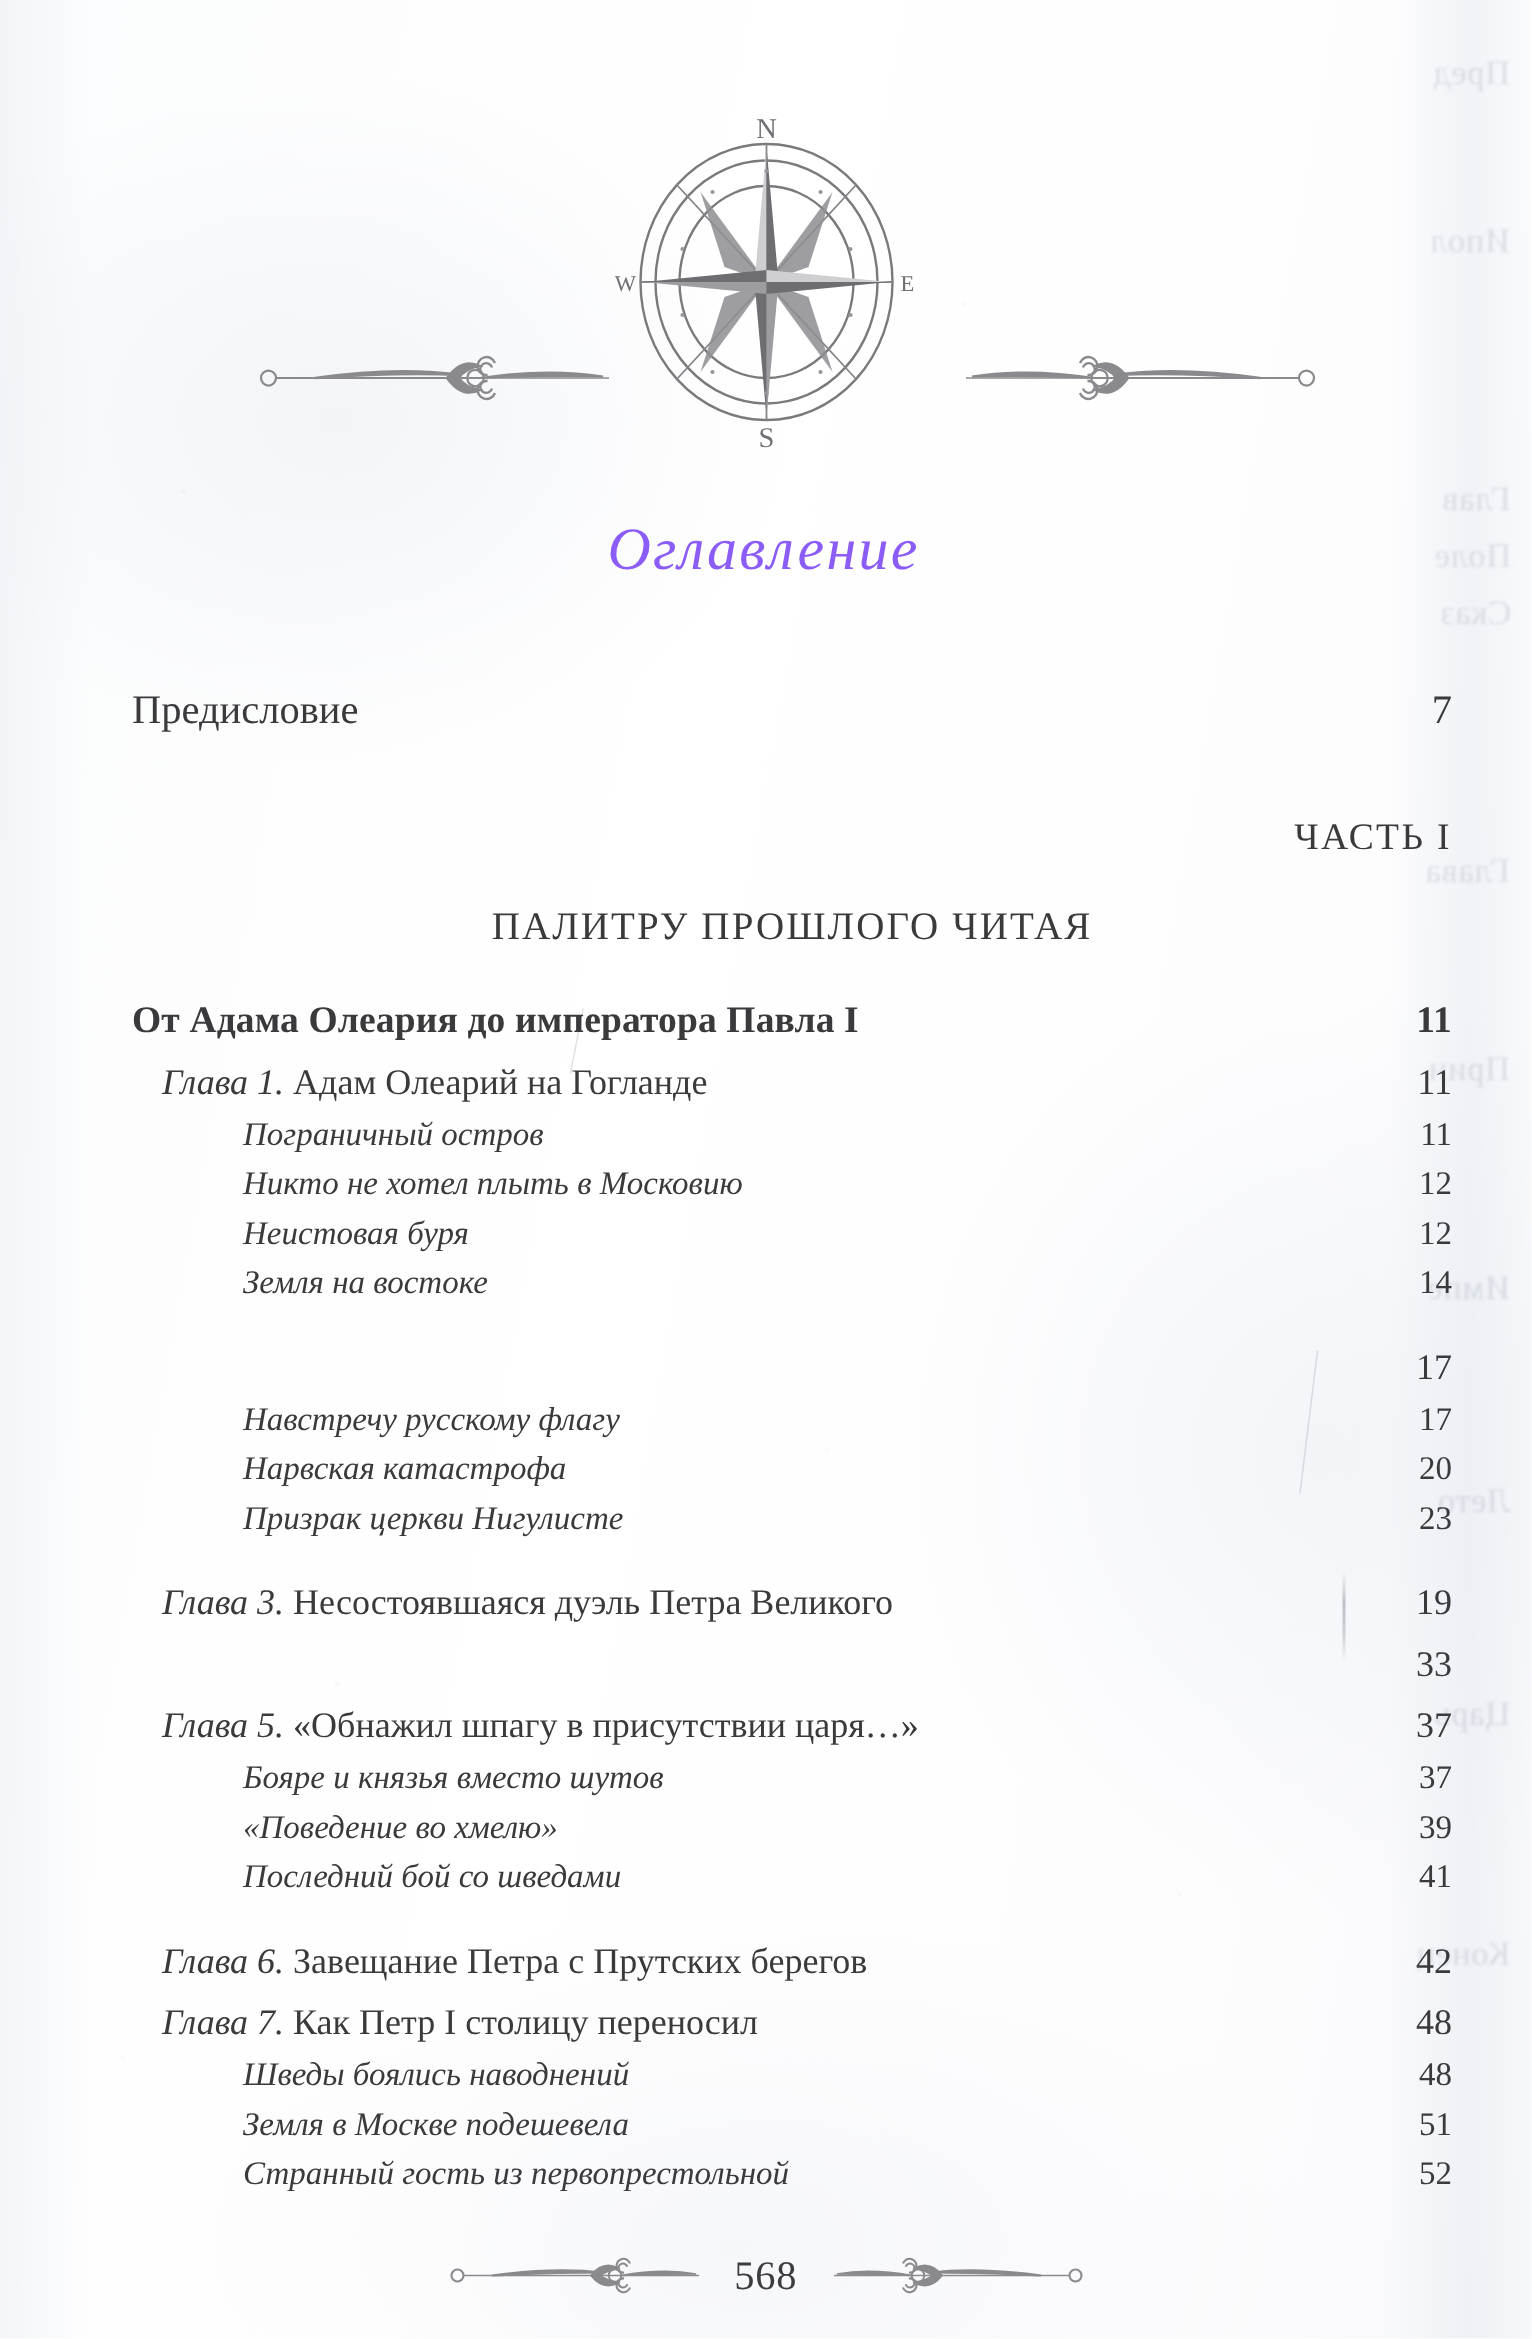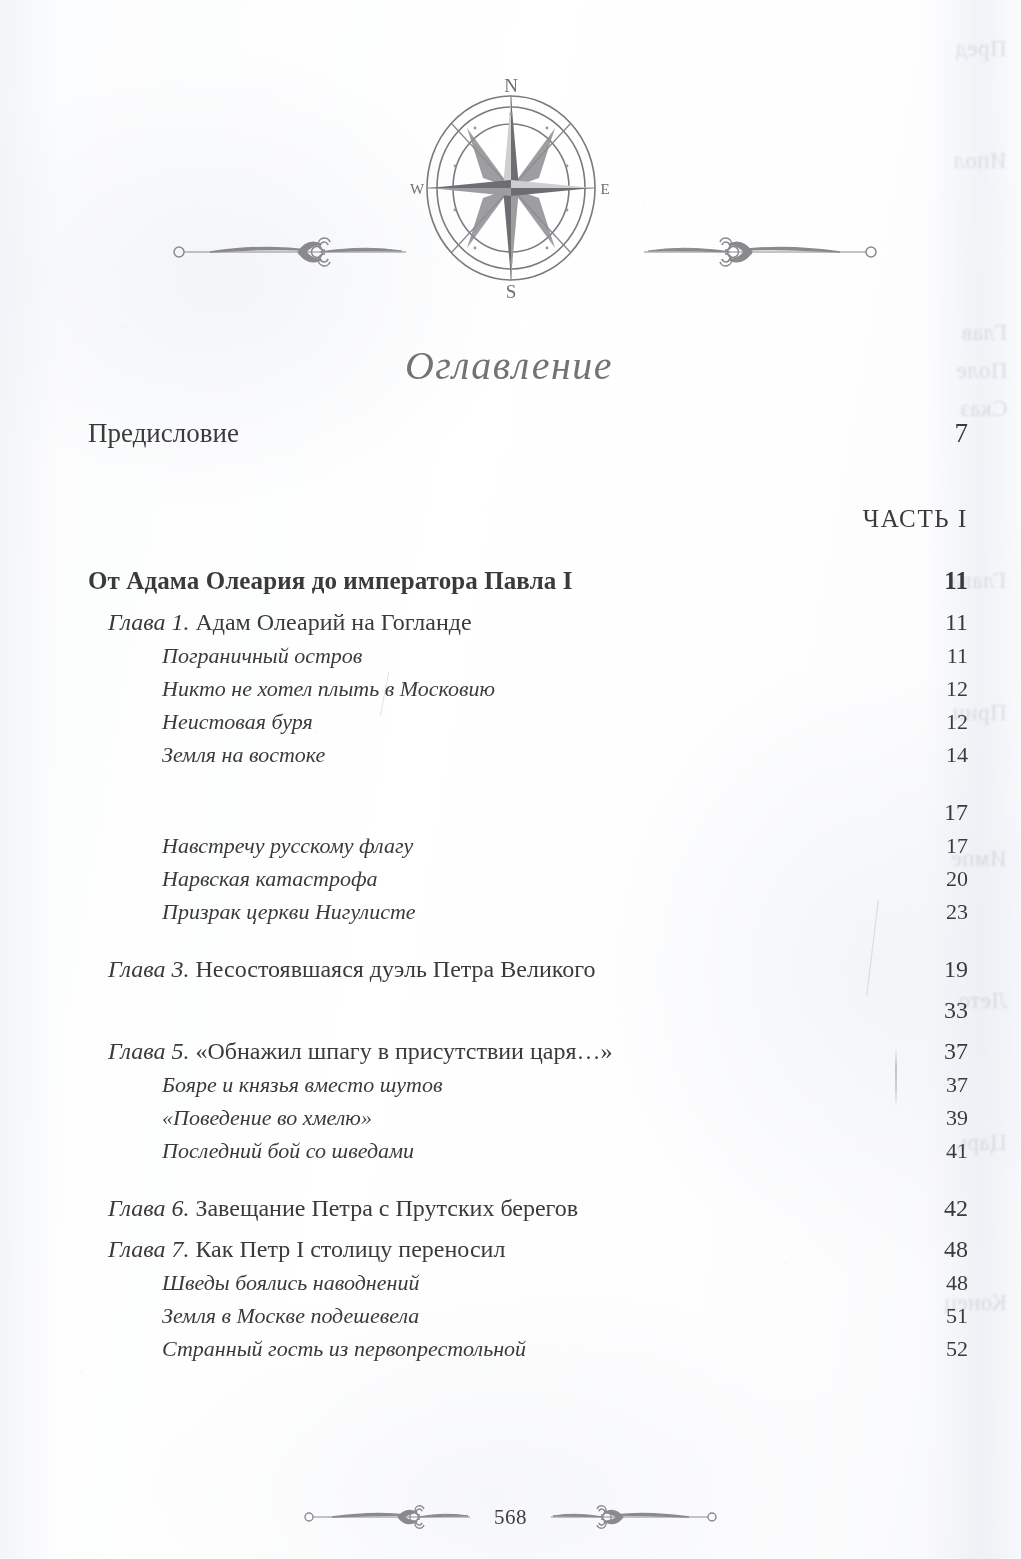--- a/index.html
+++ b/index.html
@@ -115,36 +115,37 @@
   
   .toc-title {
     position: absolute;
     top: 342px;
     left: 0;
     width: 1018px;
     text-align: center;
     font-style: italic;
     font-size: 40px;
     letter-spacing: 1.5px;
-    color: #737373;
+    color: #8b5cf6;
     font-family: "Liberation Serif", "DejaVu Serif", serif;
   }
 
   
   .toc {
     position: absolute;
     top: 418px;
     left: 88px;
     width: 880px;
   }
 
   .row {
     display: flex;
     align-items: flex-end;
     white-space: nowrap;
+    margin-top: 40px;
   }
   .row .label { flex: 0 0 auto; }
   .row .leader {
     flex: 1 1 auto;
     overflow: hidden;
     margin: 0 3px 4px 4px;
     height: 10px;
     position: relative;
   }
   .row .leader::before {
@@ -227,21 +228,21 @@
     position: absolute;
     left: 0;
     bottom: 14px;
     width: 1021px;
     height: 56px;
     display: flex;
     align-items: center;
     justify-content: center;
   }
   .footer .page-number {
-    font-size: 21px;
+    font-size: 27px;
     color: #3d3d40;
     margin: 0 20px;
     letter-spacing: .5px;
   }
   .footer-orn { width: 172px; height: 34px; }
 </style>
 </head>
 <body>
 
 <div class="paper-grain"></div>
@@ -350,20 +351,21 @@
 
 <div class="toc">
 
   <div class="row row-preface">
     <span class="label">Предисловие</span>
     <span class="leader"></span>
     <span class="pageno">7</span>
   </div>
 
   <div class="part-label">ЧАСТЬ I</div>
+  <div class="part-title">ПАЛИТРУ ПРОШЛОГО ЧИТАЯ</div>
 
   <div class="row row-section">
     <span class="label">От Адама Олеария до императора Павла I</span>
     <span class="leader"></span>
     <span class="pageno">11</span>
   </div>
 
   <div id="chapters-host">
       <div class="chapter-group">
         <div class="row row-chapter">

